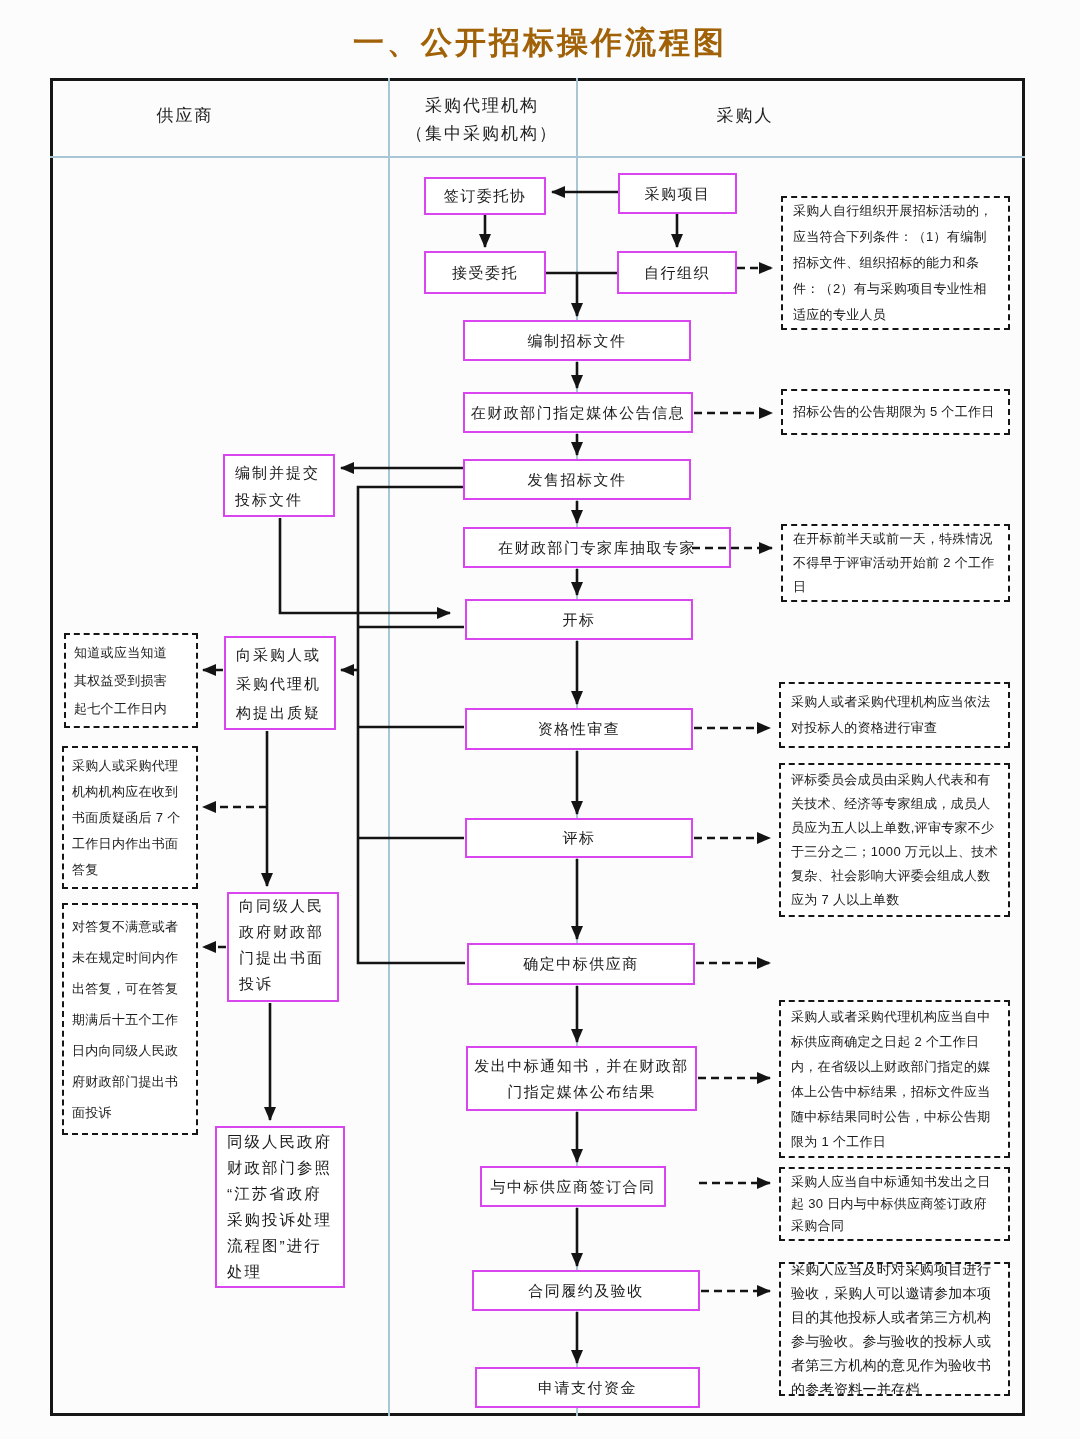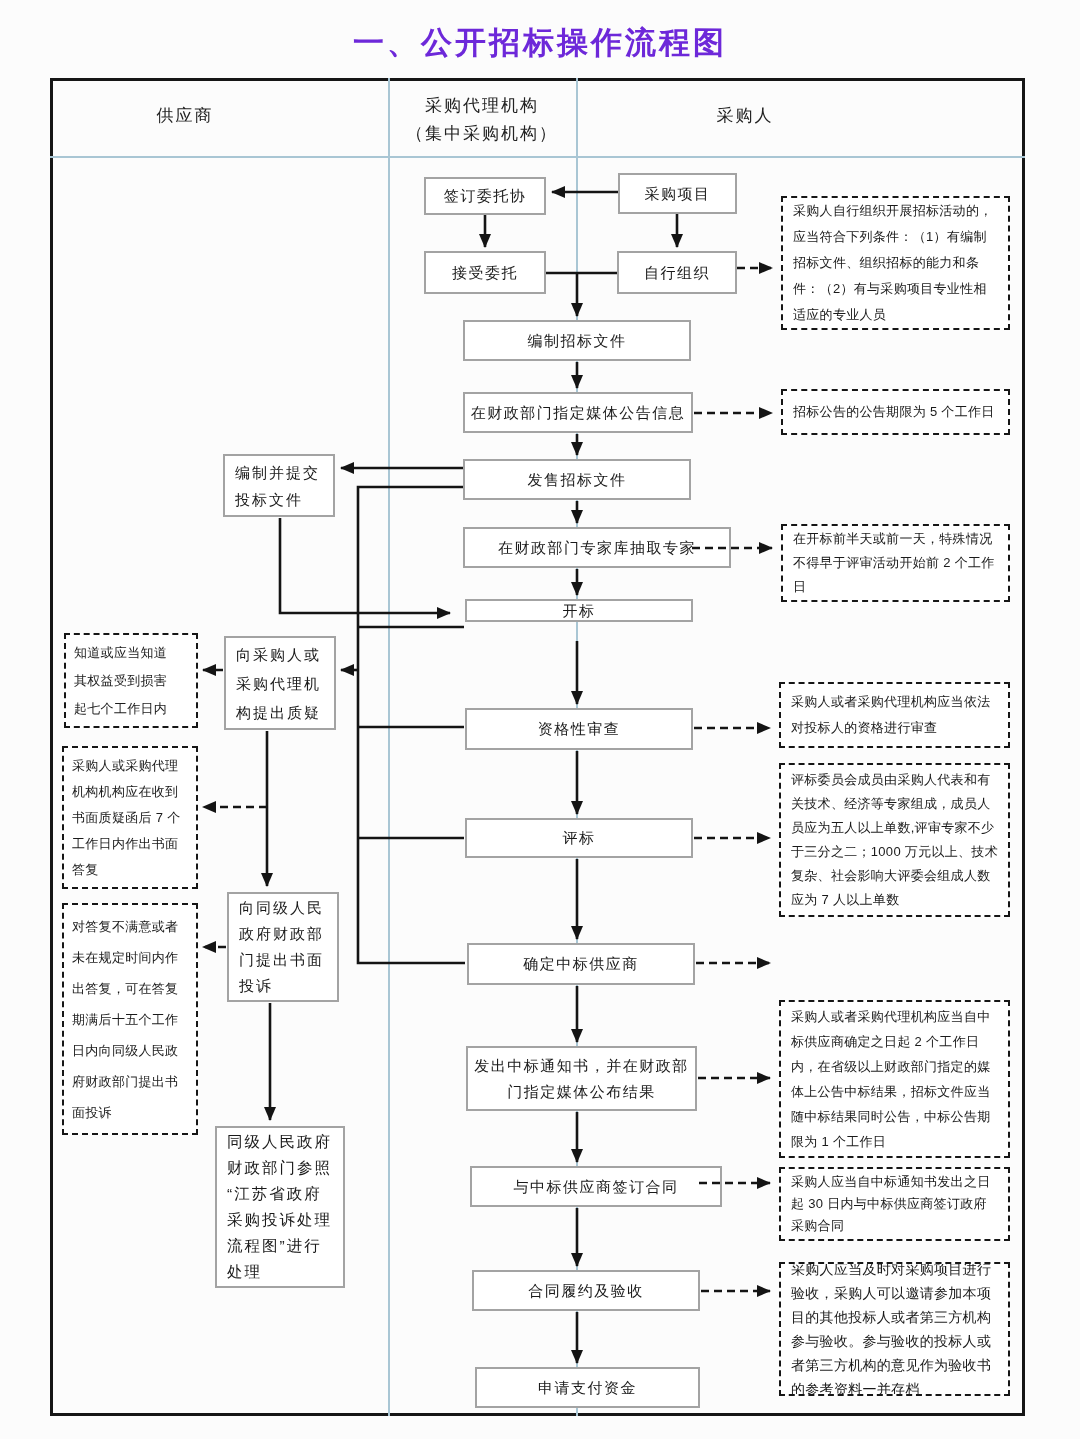--- a/index.html
+++ b/index.html
@@ -2,39 +2,39 @@
 <html><head>
 <meta charset="utf-8">
 <style>
   html,body{margin:0;padding:0;background:#fff;}
   #stage{
     position:relative;width:1080px;height:1439px;background:#fcfcfc;
     font-family:"Liberation Sans","DejaVu Sans",sans-serif;color:#1a1a1a;overflow:hidden;
   }
   .title{
     position:absolute;left:0;top:22px;width:1080px;text-align:center;
-    font-size:31px;font-weight:bold;letter-spacing:3px;color:#6d28d9;
+    font-size:31px;font-weight:bold;letter-spacing:3px;color:#a16207;
   }
   .outer{
     position:absolute;left:50px;top:78px;width:975px;height:1338px;
     border:3px solid #161616;box-sizing:border-box;background:transparent;
   }
   .vline{position:absolute;width:2px;background:#a9c6d4;z-index:1;}
   .hline{position:absolute;height:2px;background:#a9c6d4;z-index:1;}
   .colhead{
     position:absolute;z-index:2;text-align:center;font-size:17px;letter-spacing:2px;color:#222;
     line-height:28px;
   }
   .node,.note{
     position:absolute;z-index:2;box-sizing:border-box;background:#fff;
     display:flex;align-items:center;justify-content:center;text-align:center;
     white-space:pre-line;overflow:hidden;
   }
   .node{
-    border:2px solid #a3a3a3;font-size:15px;letter-spacing:1.5px;line-height:26px;padding:2px 3px;
+    border:2px solid #d946ef;font-size:15px;letter-spacing:1.5px;line-height:26px;padding:2px 3px;
   }
   .node.leftcol{
     justify-content:flex-start;text-align:left;padding:4px 10px;line-height:27px;letter-spacing:2px;
   }
   .note{
     border:2px dashed #161616;font-size:13px;letter-spacing:0.3px;line-height:26px;
     justify-content:flex-start;text-align:left;padding:4px 10px;align-items:center;
   }
   .note.leftn{line-height:28px;padding:4px 8px;}
   svg.wires{position:absolute;left:0;top:0;z-index:3;pointer-events:none;}
@@ -59,35 +59,35 @@
   <div class="colhead" style="left:660px;top:102px;width:170px;">采购人</div>
 
   <div class="node" style="left:424px;top:177px;width:122px;height:38px;">签订委托协</div>
   <div class="node" style="left:618px;top:173px;width:119px;height:41px;">采购项目</div>
   <div class="node" style="left:424px;top:251px;width:122px;height:43px;">接受委托</div>
   <div class="node" style="left:617px;top:251px;width:120px;height:43px;">自行组织</div>
   <div class="node" style="left:463px;top:320px;width:228px;height:41px;">编制招标文件</div>
   <div class="node" style="left:463px;top:392px;width:230px;height:41px;">在财政部门指定媒体公告信息</div>
   <div class="node" style="left:463px;top:459px;width:228px;height:41px;">发售招标文件</div>
   <div class="node" style="left:463px;top:527px;width:268px;height:41px;">在财政部门专家库抽取专家</div>
-  <div class="node" style="left:465px;top:599px;width:228px;height:23px;">开标</div>
+  <div class="node" style="left:465px;top:599px;width:228px;height:41px;">开标</div>
   <div class="node" style="left:465px;top:818px;width:228px;height:40px;">评标</div>
   <div class="node" style="left:465px;top:708px;width:228px;height:42px;">资格性审查</div>
   <div class="node" style="left:467px;top:943px;width:228px;height:42px;">确定中标供应商</div>
   <div class="node" style="left:466px;top:1046px;width:231px;height:65px;">发出中标通知书，并在财政部门指定媒体公布结果</div>
-  <div class="node" style="left:470px;top:1166px;width:252px;height:41px;">与中标供应商签订合同</div>
+  <div class="node" style="left:480px;top:1166px;width:186px;height:41px;">与中标供应商签订合同</div>
   <div class="node" style="left:472px;top:1270px;width:228px;height:41px;">合同履约及验收</div>
   <div class="node" style="left:475px;top:1367px;width:225px;height:41px;">申请支付资金</div>
 
   <div class="node leftcol" style="left:223px;top:454px;width:112px;height:63px;">编制并提交
 投标文件</div>
   <div class="node leftcol" style="left:224px;top:636px;width:112px;height:94px;line-height:29px;">向采购人或
 采购代理机
 构提出质疑</div>
-  <div class="node leftcol" style="left:227px;top:892px;width:112px;height:110px;line-height:26px;">向同级人民
+  <div class="node leftcol" style="left:227px;top:892px;width:112px;height:110px;line-height:26px;font-family:Liberation Mono, monospace;">向同级人民
 政府财政部
 门提出书面
 投诉</div>
   <div class="node leftcol" style="left:215px;top:1126px;width:130px;height:162px;line-height:26px;font-size:15.5px;">同级人民政府
 财政部门参照
 “江苏省政府
 采购投诉处理
 流程图”进行
 处理</div>
 

